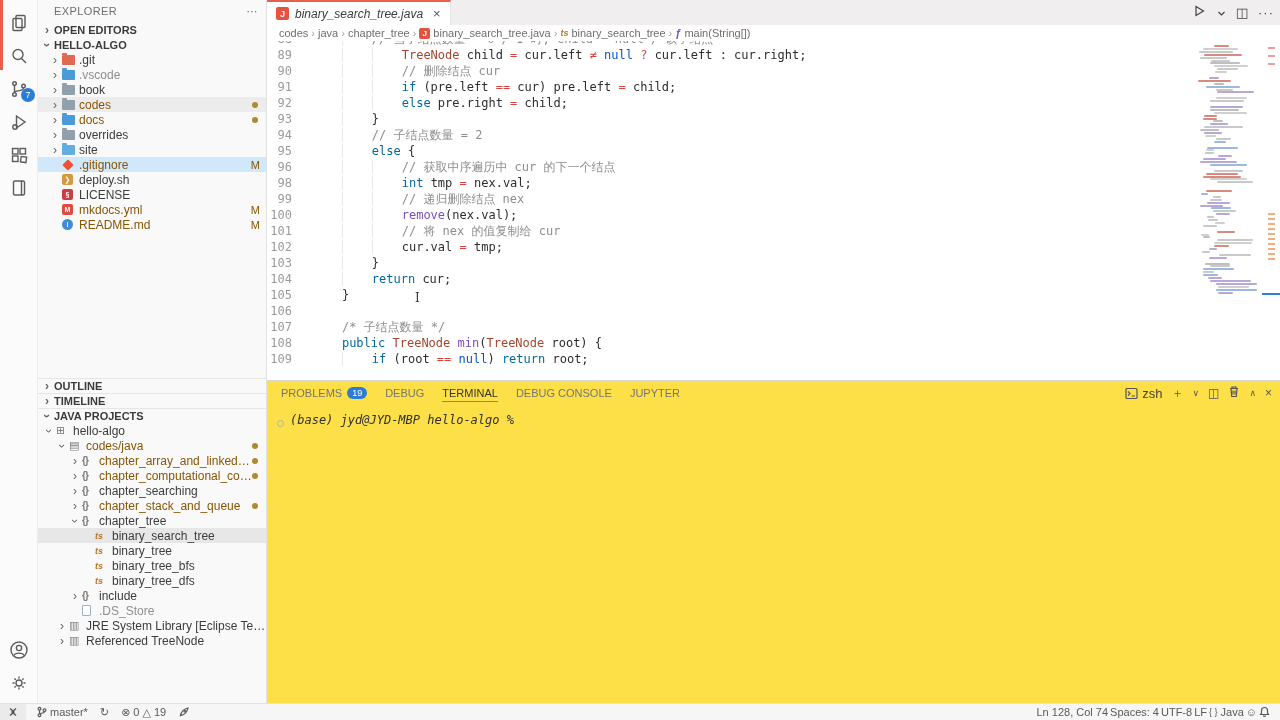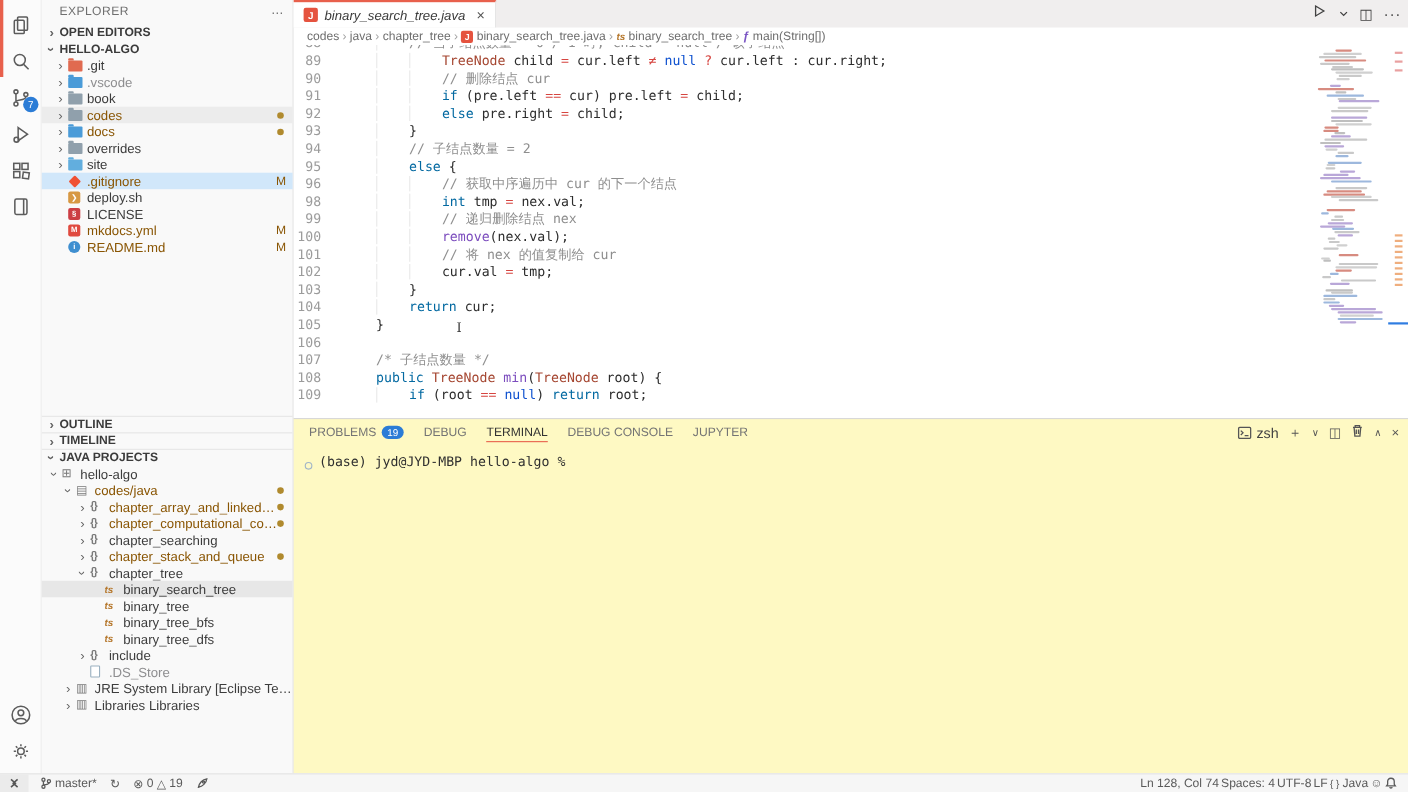--- a/index.html
+++ b/index.html
@@ -67,30 +67,30 @@
   .tc{color:#8e8e8e;} .tk{color:#0369a1;} .tt{color:#a54631;} .tf{color:#7c4dbe;} .tn{color:#0d50cf;} .to{color:#d64540;} .tp{color:#2d2d2d;}
 
   #minimap { position:absolute; right:18px; top:2px; width:66px; bottom:2px; }
   .mbar { position:absolute; height:2px; border-radius:1px; }
   #ruler { position:absolute; right:0; top:0; width:16px; bottom:0; }
   .rmark { position:absolute; height:2px; background:#efae7e; left:4px; width:7px; }
   #cursorline { position:absolute; right:0; width:18px; height:2px; background:#2f7de1; top:252px; }
   #ibeam { position:absolute; left:148px; top:250px; font-family:"DejaVu Serif",serif; font-size:12px; color:#3a3a3a; }
 
   
-  #panel { position:absolute; left:267px; right:0; top:380px; bottom:17px; background:#fef9c3; border-top:1px solid #d8d8d8; }
+  #panel { position:absolute; left:267px; right:0; top:380px; bottom:17px; background:#fde047; border-top:1px solid #d8d8d8; }
   #panel-header { height:24px; display:flex; align-items:center; padding:0 8px 0 14px; }
   .ptab { font-size:11px; color:#747474; margin-right:18px; height:24px; display:flex; align-items:center; gap:5px; cursor:pointer; position:relative; }
   .ptab.active { color:#333; }
   .ptab.active::after { content:""; position:absolute; left:0; right:0; bottom:3px; border-bottom:1.5px solid #e8604c; }
   .pbadge { background:#2b7cd6; color:#fff; border-radius:8px; font-size:9px; padding:1px 5px; }
   #panel-actions { margin-left:auto; display:flex; align-items:center; gap:9px; color:#555; font-size:12px; }
   #panel-actions svg { stroke:#555; fill:none; stroke-width:1.2; }
   .shell-label { font-size:13px; color:#444; display:flex; align-items:center; gap:4px; }
-  #terminal { padding:8px 0 0 10px; display:flex; align-items:flex-end; gap:6px; }
+  #terminal { padding:8px 0 0 10px; display:flex; align-items:flex-end; gap:6px;font-style:italic; }
   .cmd-circle { width:7px; height:7px; border:1px solid #9fb4c8; border-radius:50%; margin-top:4px; flex:none; }
   #term-line { font-family:"DejaVu Sans Mono","Liberation Mono",monospace; font-size:12px; color:#2f2f2f; }
 
   
   #statusbar { position:absolute; left:0; right:0; bottom:0; height:17px; background:#f6f6f6; border-top:1px solid #e3e3e3; display:flex; align-items:center; font-size:11px; color:#5a5a5a; padding-right:10px; }
   .st-item { display:flex; align-items:center; gap:3px; margin-right:12px; cursor:pointer; }
   #remotebox { width:26px; height:16px; background:#ebebeb; display:flex; align-items:center; justify-content:center; margin-right:10px; }
   #remotebox svg { stroke:#555; fill:none; stroke-width:1.4; }
   #st-right { margin-left:auto; display:flex; align-items:center; }
   #st-right .st-item { margin-right:0; margin-left:2px; }
@@ -384,21 +384,21 @@
             <span class="icon16">
               <span class="glyphicon">▥</span>
             </span>
             <span class="lbl">JRE System Library [Eclipse Temurin 17 [17...</span>
           </div>
           <div class="trow" style="padding-left: 17px;">
             <span class="chev">›</span>
             <span class="icon16">
               <span class="glyphicon">▥</span>
             </span>
-            <span class="lbl">Libraries Libraries</span>
+            <span class="lbl">Referenced TreeNode</span>
           </div>
         </div>
     </div>
   </div>
 
   <div id="editor">
     <div id="tabbar">
       <div class="tab">
         <span class="javaicon">J</span>
         <span>binary_search_tree.java</span>

